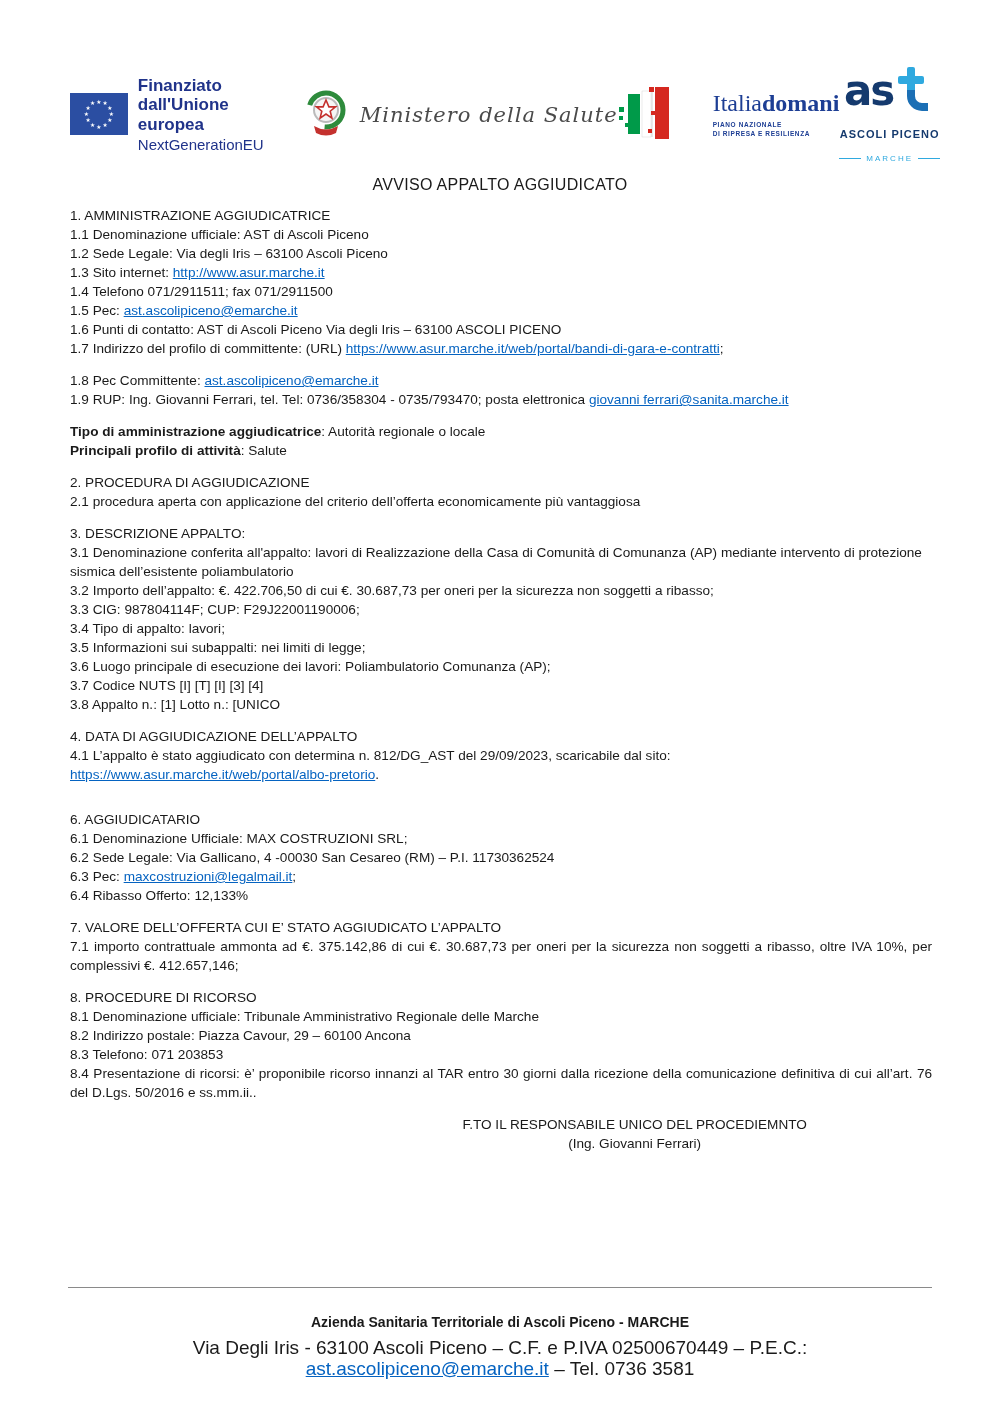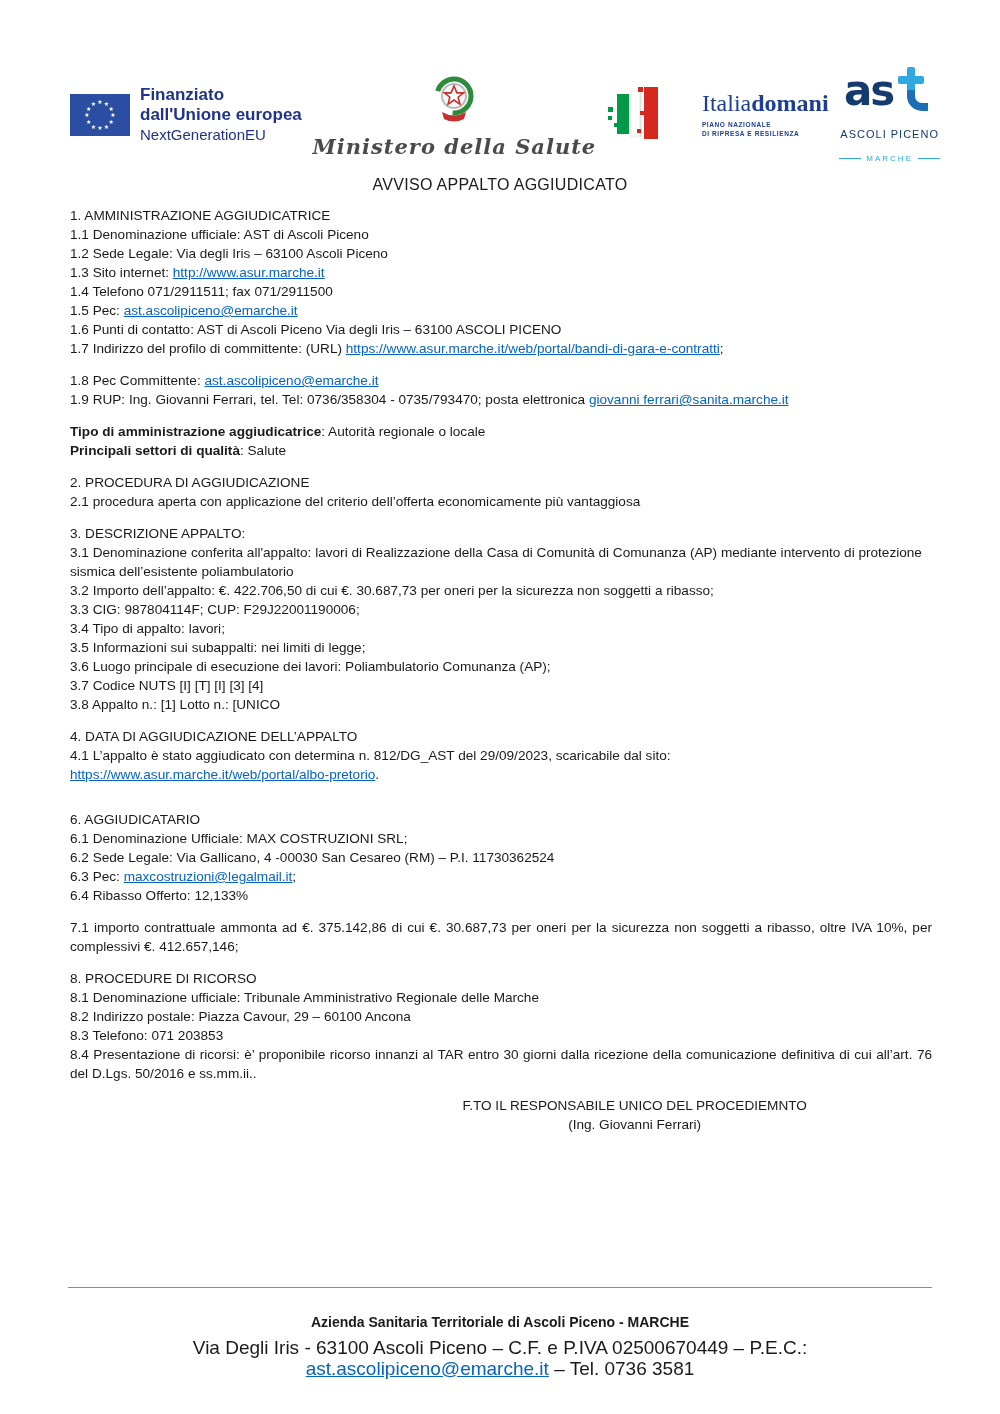--- a/index.html
+++ b/index.html
@@ -18,35 +18,35 @@
     display:flex;align-items:center;justify-content:space-between;
   }
   .logo{display:flex;align-items:center;}
   
   .eu-logo{gap:10px;}
   .eu-flag{width:60px;height:42px;background:var(--eu_flag);display:block;}
   .eu-lines{display:flex;flex-direction:column;line-height:1.15;}
   .eu-l1,.eu-l2{font-weight:bold;font-size:17px;color:var(--eu_text);}
   .eu-l3{font-size:15px;color:var(--eu_text);margin-top:2px;}
   
-  .min-logo{flex-direction:column;align-items:center;gap:2px;font-weight:bold;}
+  .min-logo{flex-direction:row;align-items:center;gap:2px;}
   .min-script{
     font-family:"DejaVu Serif","Liberation Serif",serif;
     font-style:italic;font-size:21px;color:#4a4a4a;letter-spacing:1px;
     white-space:nowrap;
   }
   
   .it-logo{gap:8px;align-items:center;}
   .it-text{display:flex;flex-direction:column;line-height:1;margin-left:27px;}
   .it-title{font-family:"Liberation Serif","DejaVu Serif",serif;font-size:24px;color:var(--it_blue);}
   .it-title b{font-weight:bold;}
   .it-sub{font-size:6.5px;font-weight:bold;color:var(--it_blue);letter-spacing:.6px;margin-top:5px;line-height:1.4;}
   
   .ast-logo{flex-direction:column;align-items:center;gap:12px;}
-  .ast-name{font-size:11px;font-weight:normal;color:var(--ast_navy);letter-spacing:1px;margin-top:2px;}
+  .ast-name{font-size:11px;font-weight:bold;color:var(--ast_navy);letter-spacing:1px;margin-top:2px;}
   .ast-region{font-size:8px;color:var(--ast_light);letter-spacing:2px;display:flex;align-items:center;gap:5px;margin-top:2px;}
   .ast-region::before,.ast-region::after{content:"";display:block;width:22px;height:1px;background:var(--ast_light);}
   
   .doc-title{
     position:absolute;top:163px;left:0;right:0;
     text-align:center;font-size:16px;color:#1a1a1a;letter-spacing:.3px;margin-top:13px;
   }
   
   .doc-body{
     position:absolute;top:206px;left:70px;width:862px;
@@ -147,21 +147,21 @@
       <p class="line"><span>1.3 Sito internet: </span><a href="#">http://www.asur.marche.it</a></p>
       <p class="line"><span>1.4 Telefono 071/2911511; fax 071/2911500</span></p>
       <p class="line"><span>1.5 Pec: </span><a href="#">ast.ascolipiceno@emarche.it</a></p>
       <p class="line"><span>1.6 Punti di contatto: AST di Ascoli Piceno Via degli Iris – 63100 ASCOLI PICENO</span></p>
       <p class="line"><span>1.7 Indirizzo del profilo di committente: (URL) </span><a href="#">https://www.asur.marche.it/web/portal/bandi-di-gara-e-contratti</a><span>;</span></p>
       <p class="line blank">&nbsp;</p>
       <p class="line"><span>1.8 Pec Committente: </span><a href="#">ast.ascolipiceno@emarche.it</a></p>
       <p class="line"><span>1.9 RUP: Ing. Giovanni Ferrari, tel. Tel: 0736/358304  - 0735/793470; posta elettronica </span><a href="#">giovanni ferrari@sanita.marche.it</a></p>
       <p class="line blank">&nbsp;</p>
       <p class="line"><span class="b">Tipo di amministrazione aggiudicatrice</span><span>: Autorità regionale o locale</span></p>
-      <p class="line"><span class="b">Principali settori di qualità</span><span>: Salute</span></p>
+      <p class="line"><span class="b">Principali profilo di attività</span><span>: Salute</span></p>
       <p class="line blank">&nbsp;</p>
       <p class="line"><span>2. PROCEDURA DI AGGIUDICAZIONE</span></p>
       <p class="line"><span>2.1 procedura aperta con applicazione del criterio dell’offerta economicamente più vantaggiosa</span></p>
       <p class="line blank">&nbsp;</p>
       <p class="line"><span>3. DESCRIZIONE APPALTO:</span></p>
       <p class="line"><span>3.1 Denominazione conferita all'appalto: lavori di Realizzazione della Casa di Comunità di Comunanza (AP) mediante intervento di protezione sismica dell’esistente poliambulatorio</span></p>
       <p class="line"><span>3.2 Importo dell’appalto: €. 422.706,50 di cui €. 30.687,73 per oneri per la sicurezza non soggetti a ribasso;</span></p>
       <p class="line"><span>3.3 CIG: 987804114F; CUP: F29J22001190006;</span></p>
       <p class="line"><span>3.4 Tipo di appalto: lavori;</span></p>
       <p class="line"><span>3.5 Informazioni sui subappalti: nei limiti di legge;</span></p>
@@ -173,20 +173,21 @@
       <p class="line"><span>4.1 L’appalto è stato aggiudicato con determina n. 812/DG_AST del 29/09/2023, scaricabile dal sito:</span></p>
       <p class="line"><a href="#">https://www.asur.marche.it/web/portal/albo-pretorio</a><span>.</span></p>
       <p class="line blank">&nbsp;</p>
       <p class="line blank">&nbsp;</p>
       <p class="line"><span>6. AGGIUDICATARIO</span></p>
       <p class="line"><span>6.1 Denominazione Ufficiale: MAX COSTRUZIONI SRL;</span></p>
       <p class="line"><span>6.2 Sede Legale: Via Gallicano, 4 -00030 San Cesareo (RM) – P.I. 11730362524</span></p>
       <p class="line"><span>6.3 Pec: </span><a href="#">maxcostruzioni@legalmail.it</a><span>;</span></p>
       <p class="line"><span>6.4 Ribasso Offerto: 12,133%</span></p>
       <p class="line blank">&nbsp;</p>
+      <p class="line"><span>7. VALORE DELL’OFFERTA CUI E’ STATO AGGIUDICATO L’APPALTO</span></p>
       <p class="line justify"><span>7.1 importo contrattuale ammonta ad €. 375.142,86 di cui €. 30.687,73 per oneri per la sicurezza non soggetti a ribasso, oltre IVA 10%, per complessivi €. 412.657,146;</span></p>
       <p class="line blank">&nbsp;</p>
       <p class="line"><span>8. PROCEDURE DI RICORSO</span></p>
       <p class="line"><span>8.1 Denominazione ufficiale: Tribunale Amministrativo Regionale delle Marche</span></p>
       <p class="line"><span>8.2 Indirizzo postale: Piazza Cavour, 29 – 60100 Ancona</span></p>
       <p class="line"><span>8.3 Telefono: 071 203853</span></p>
       <p class="line justify"><span>8.4 Presentazione di ricorsi: è’ proponibile ricorso innanzi al TAR entro 30 giorni dalla ricezione della comunicazione definitiva di cui all’art. 76 del D.Lgs. 50/2016 e ss.mm.ii..</span></p>
       <p class="line blank">&nbsp;</p>
       <p class="line center"><span>F.TO IL RESPONSABILE UNICO DEL PROCEDIEMNTO</span></p>
       <p class="line center"><span>(Ing. Giovanni Ferrari)</span></p>

